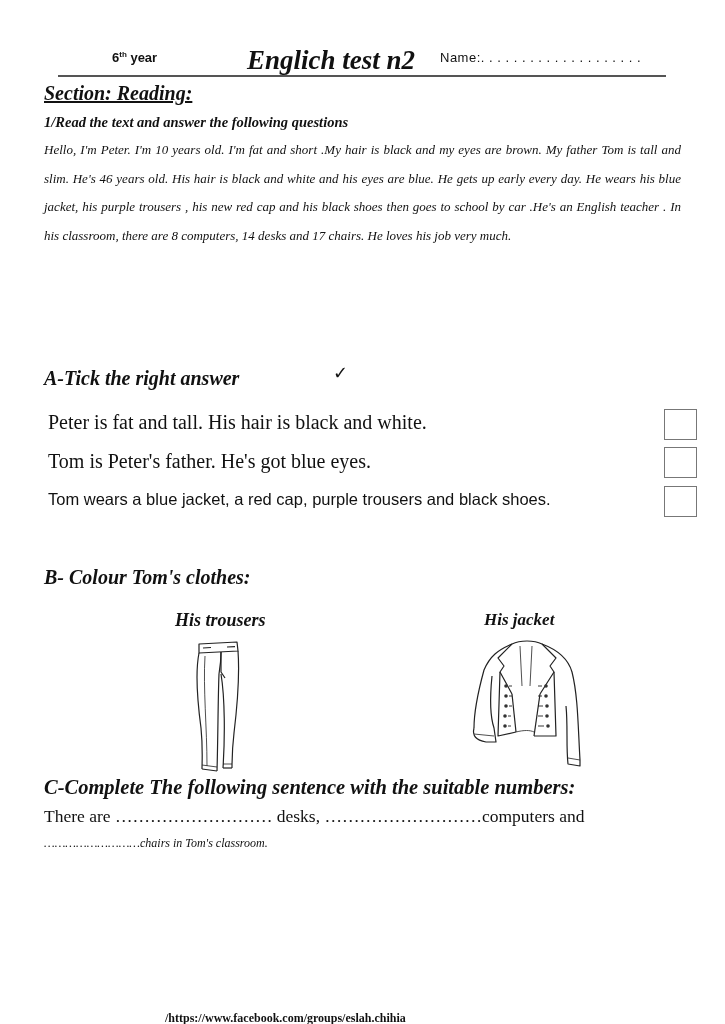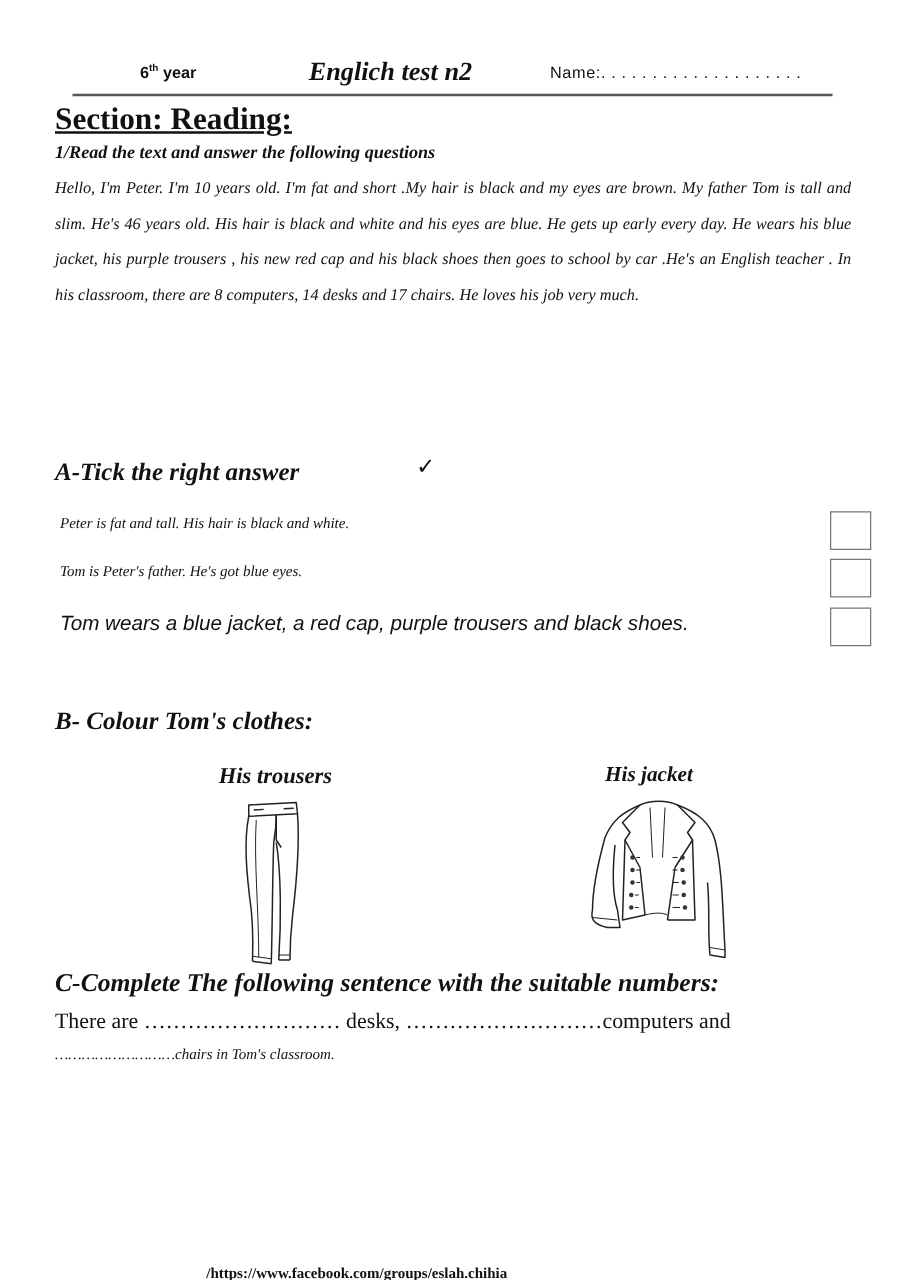--- a/index.html
+++ b/index.html
@@ -3,33 +3,33 @@
 <meta charset="utf-8">
 <style>
   html, body { margin: 0; padding: 0; background: #ffffff; }
   body { width: 725px; height: 1024px; position: relative; overflow: hidden; color: #111; }
   .abs { position: absolute; text-align: right; }
   .serif { font-family: "Liberation Serif", "DejaVu Serif", serif; }
   .sans { font-family: "Liberation Sans", "DejaVu Sans", sans-serif; }
 
   .hdr-year { left: 112px; top: 50px; font-size: 13px; font-weight: bold; }
   .hdr-year sup { font-size: 8px; }
-  .hdr-title { left: 247px; top: 45px; font-size: 21px; font-weight: bold; font-style: italic; }
+  .hdr-title { left: 247px; top: 45px; font-size: 27px; font-weight: bold; font-style: italic; }
   .hdr-name { left: 440px; top: 50px; font-size: 13px; letter-spacing: 0.5px; }
   .hdr-rule { left: 58px; top: 75px; width: 608px; height: 0; border-top: 2px solid #555; }
 
-  .section-title { left: 44px; top: 82px; font-size: 25px; font-weight: bold; text-decoration: underline; }
+  .section-title { left: 44px; top: 82px; font-size: 20px; font-weight: bold; font-style: italic; text-decoration: underline; }
   .q1 { left: 44px; top: 114px; font-size: 14.5px; font-weight: bold; font-style: italic; }
 
   .passage { left: 44px; top: 136px; width: 637px; font-size: 13px; font-style: italic; line-height: 28.5px; text-align: justify; }
 
   .a-title { left: 44px; top: 367px; font-size: 20px; font-weight: bold; font-style: italic; }
   .a-tick { left: 333px; top: 362px; font-size: 18px; }
 
-  .stmt { left: 48px; font-size: 12px; font-style: italic; }
+  .stmt { left: 48px; font-size: 20px; }
   .stmt.sans { font-size: 17px; }
   .cbox { left: 664px; width: 33px; height: 31px; border: 1.5px solid #777; background: #fff; box-sizing: border-box; cursor: pointer; }
 
   .b-title { left: 44px; top: 566px; font-size: 20px; font-weight: bold; font-style: italic; }
   .lbl-trousers { left: 175px; top: 610px; font-size: 18px; font-weight: bold; font-style: italic; }
   .lbl-jacket { left: 484px; top: 610px; font-size: 17px; font-weight: bold; font-style: italic; }
 
   .trousers { left: 185px; top: 638px; width: 70px; height: 136px; }
   .jacket { left: 468px; top: 636px; width: 118px; height: 136px; }
 

